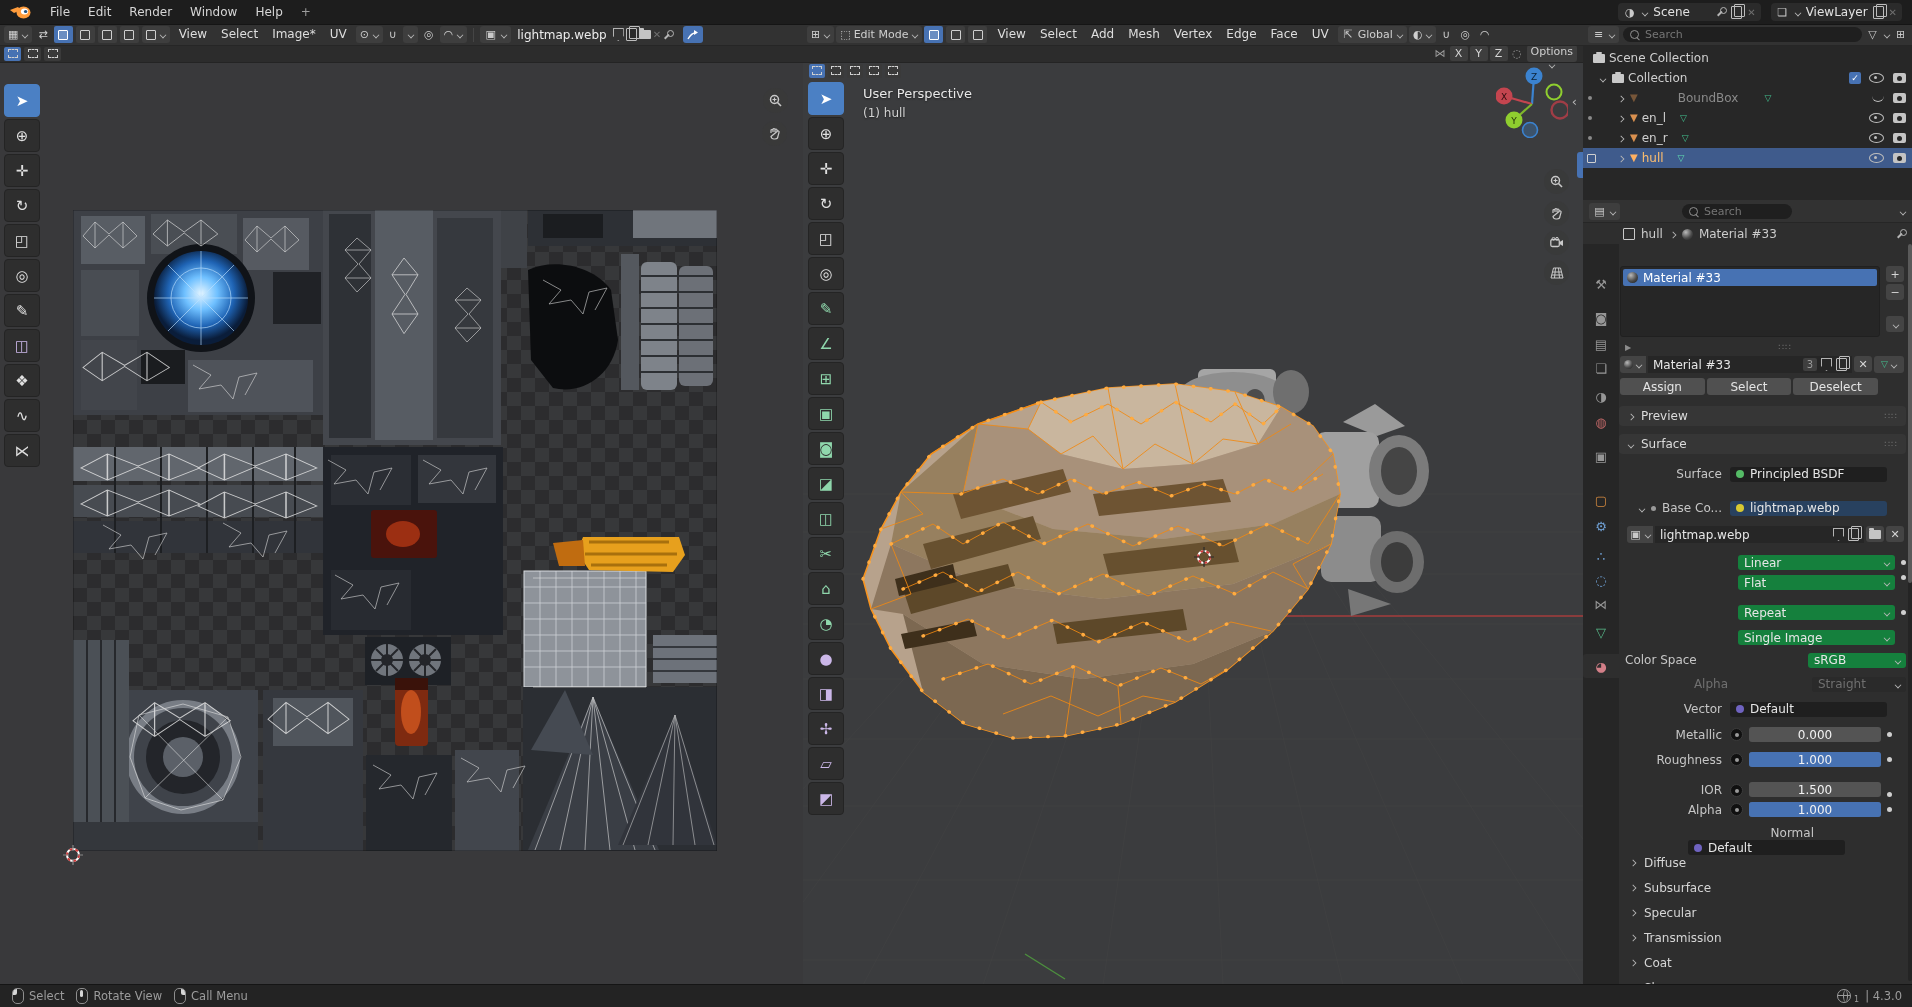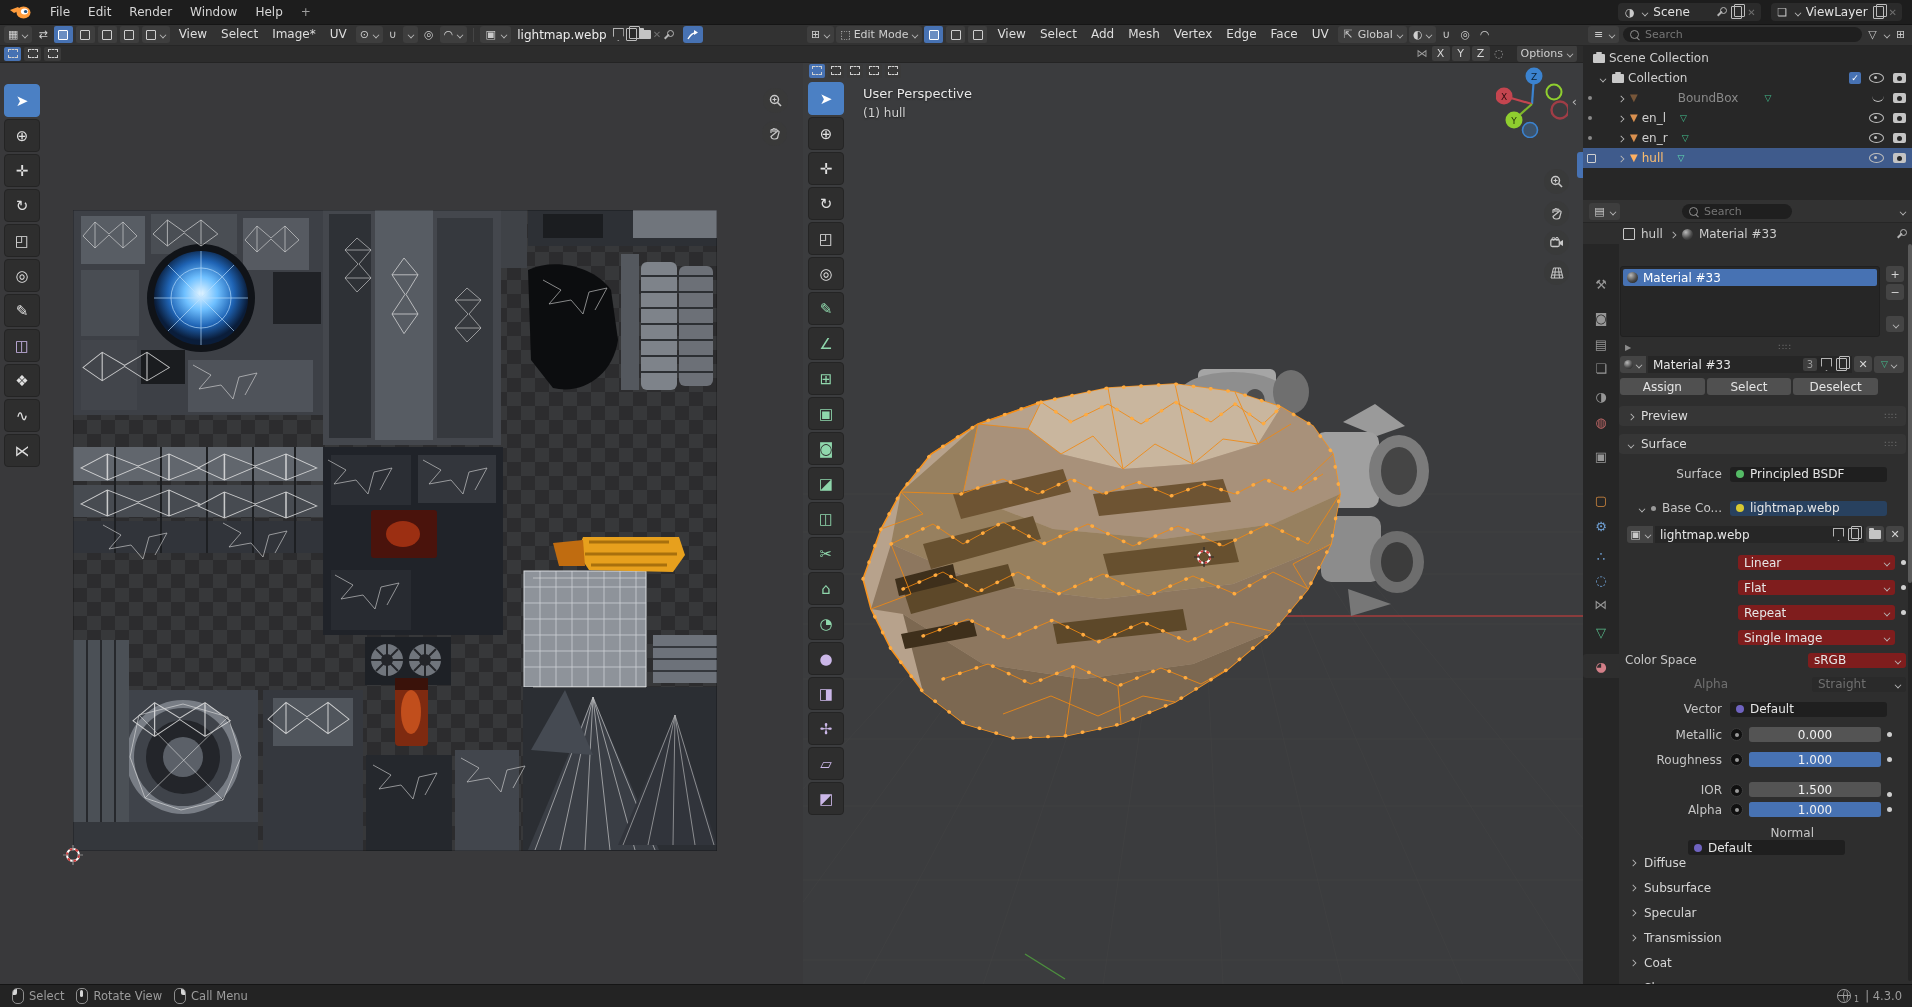--- a/index.html
+++ b/index.html
@@ -131,21 +131,21 @@
   .folder-ic::before{content:"";position:absolute;left:0;top:-2px;width:5px;height:2px;background:#c4c4c4;border-radius:1px 1px 0 0;}
   .btnrow{position:absolute;left:1px;top:134px;right:30px;display:flex;gap:2px;}
   .pbtn{flex:1;height:17px;background:#505050;border-radius:3px;display:flex;align-items:center;justify-content:center;color:#e4e4e4;}
   .panel{position:absolute;left:0px;right:2px;background:#363636;border-radius:4px;display:flex;align-items:center;
          padding:0 8px;gap:7px;color:#dcdcdc;height:20px;}
   .prow{position:absolute;left:0;right:2px;height:16px;display:flex;align-items:center;}
   .plabel{width:103px;text-align:right;color:#c6c6c6;flex:none;}
   .plabel.dim{color:#707070;}
   .pfield{margin-left:8px;width:145px;height:15px;background:#1f1f1f;border-radius:3px;display:flex;
           align-items:center;gap:6px;padding:0 6px;color:#e6e6e6;flex:none;}
-  .pfield.dd{background:#7f1d1d;justify-content:flex-start;position:relative;}
+  .pfield.dd{background:#15803d;justify-content:flex-start;position:relative;}
   .pfield.dd .chev{position:absolute;right:5px;}
   .pfield.dim{background:#2a2a2a;color:#6f6f6f;}
   .pfield.hl{background:#28415f;}
   .socket{width:11px;height:11px;border-radius:50%;background:#101010;border:1.4px solid #3c3c3c;
           display:flex;align-items:center;justify-content:center;margin-left:8px;flex:none;}
   .socket::after{content:"";width:4px;height:4px;border-radius:50%;background:#9a9a9a;}
   .slider{margin-left:6px;width:132px;height:15px;background:#545454;border-radius:3px;position:relative;
           overflow:hidden;color:#f2f2f2;flex:none;}
   .slider .fill{position:absolute;left:0;top:0;bottom:0;background:#4772b3;}
   .slider .val{position:absolute;inset:0;display:flex;align-items:center;justify-content:center;}
@@ -639,21 +639,21 @@
 
     <div class="vp-sub">
       <span class="mini-icon" style="color:#9a9a9a;">⋈</span>
       <div style="display:flex;gap:2px;">
 
       <span class="axis-btn">X</span>
           <span class="axis-btn">Y</span>
           <span class="axis-btn">Z</span>
         </div>
       <span class="mini-icon" style="color:#9a9a9a;">◌</span>
-      <span class="wbtn" style="margin-left:8px;">
+      <span class="wbtn" style="margin-left:0;flex-direction:column;">
         <span>Options</span>
           <span class="chev"></span>
       </span>
     </div>
 
     <div class="tool-strip" style="top:38px;left:2px;right:auto;width:92px;background:transparent;border:none;">
       <span class="ts-icon active">
           <span class="ts-glyph"></span>
         </span>
       <span class="ts-icon">
@@ -1000,21 +1000,21 @@
             <div style="height:25px;display:flex;align-items:center;">
               <span class="pfield dd">
                 <span>Linear</span>
                 <span class="chev"></span>
               </span>
               <span class="keyslot">
                 <span class="dotkey"></span>
               </span>
             </div>
 
-            <div style="height:25px;display:flex;align-items:center;">
+            <div style="height:25px;display:flex;align-items:flex-start;">
               <span class="pfield dd">
                 <span>Flat</span>
                 <span class="chev"></span>
               </span>
               <span class="keyslot">
                 <span class="dotkey"></span>
               </span>
             </div>
 
             <div style="height:25px;display:flex;align-items:center;">

